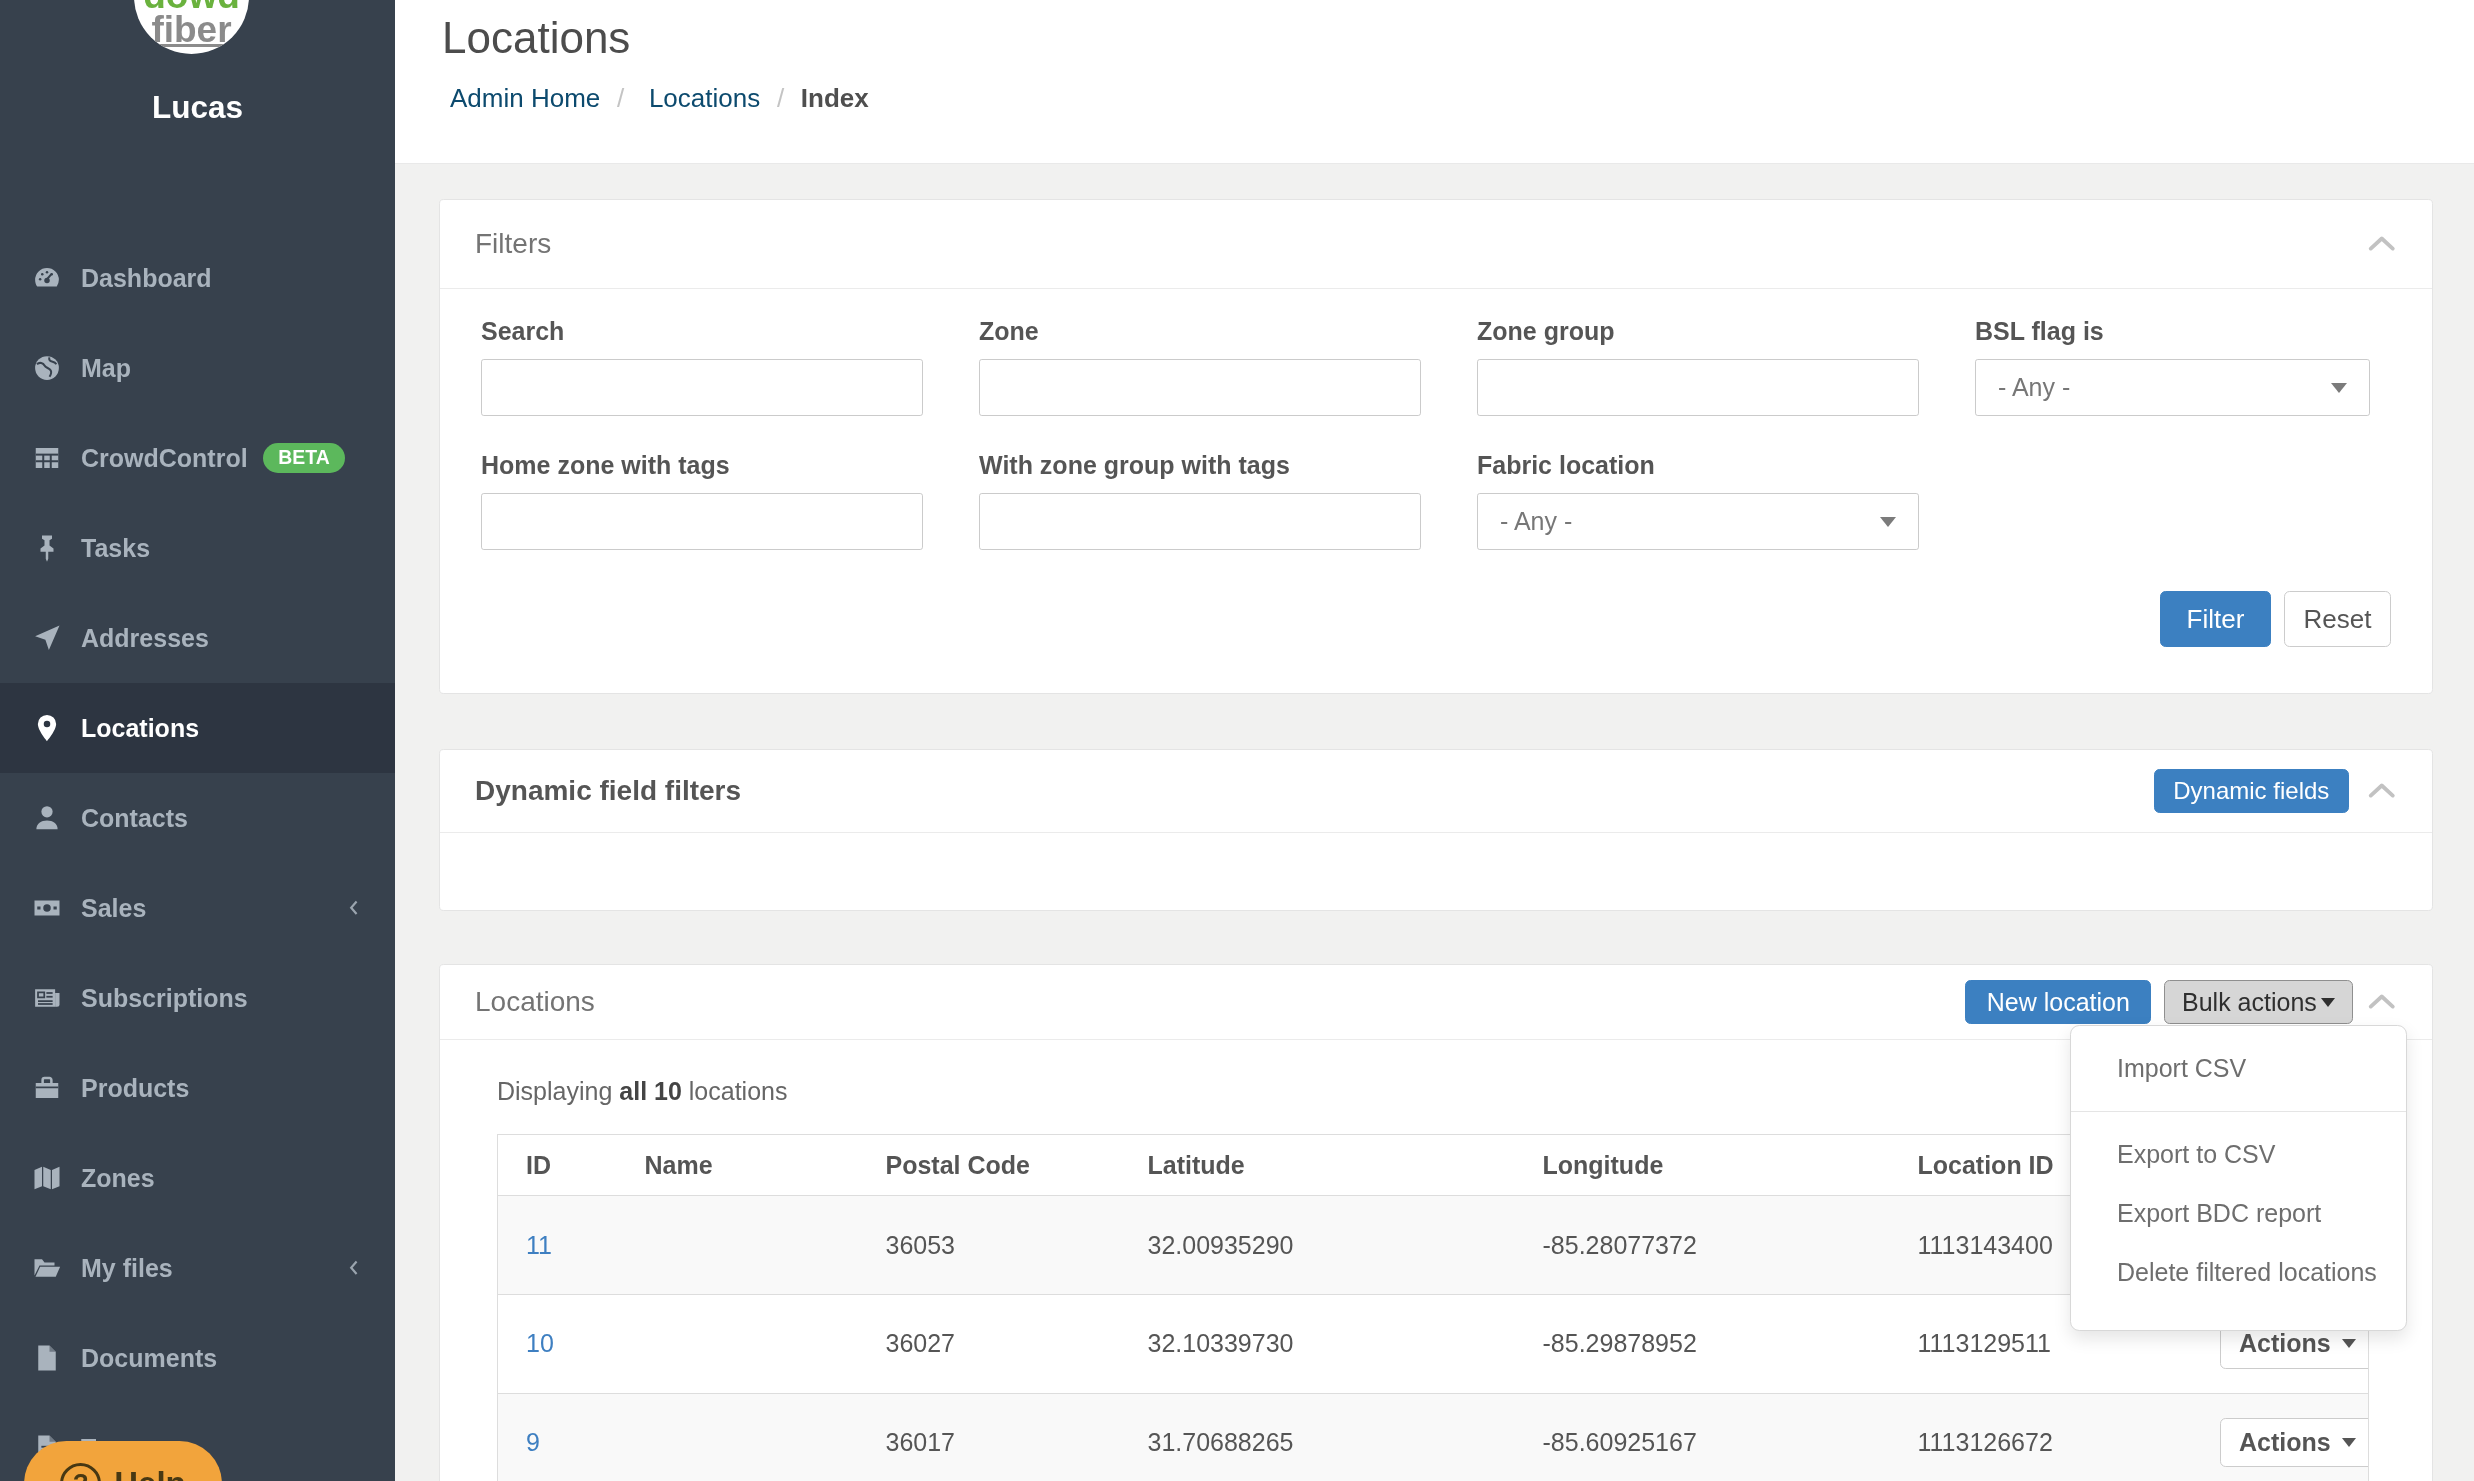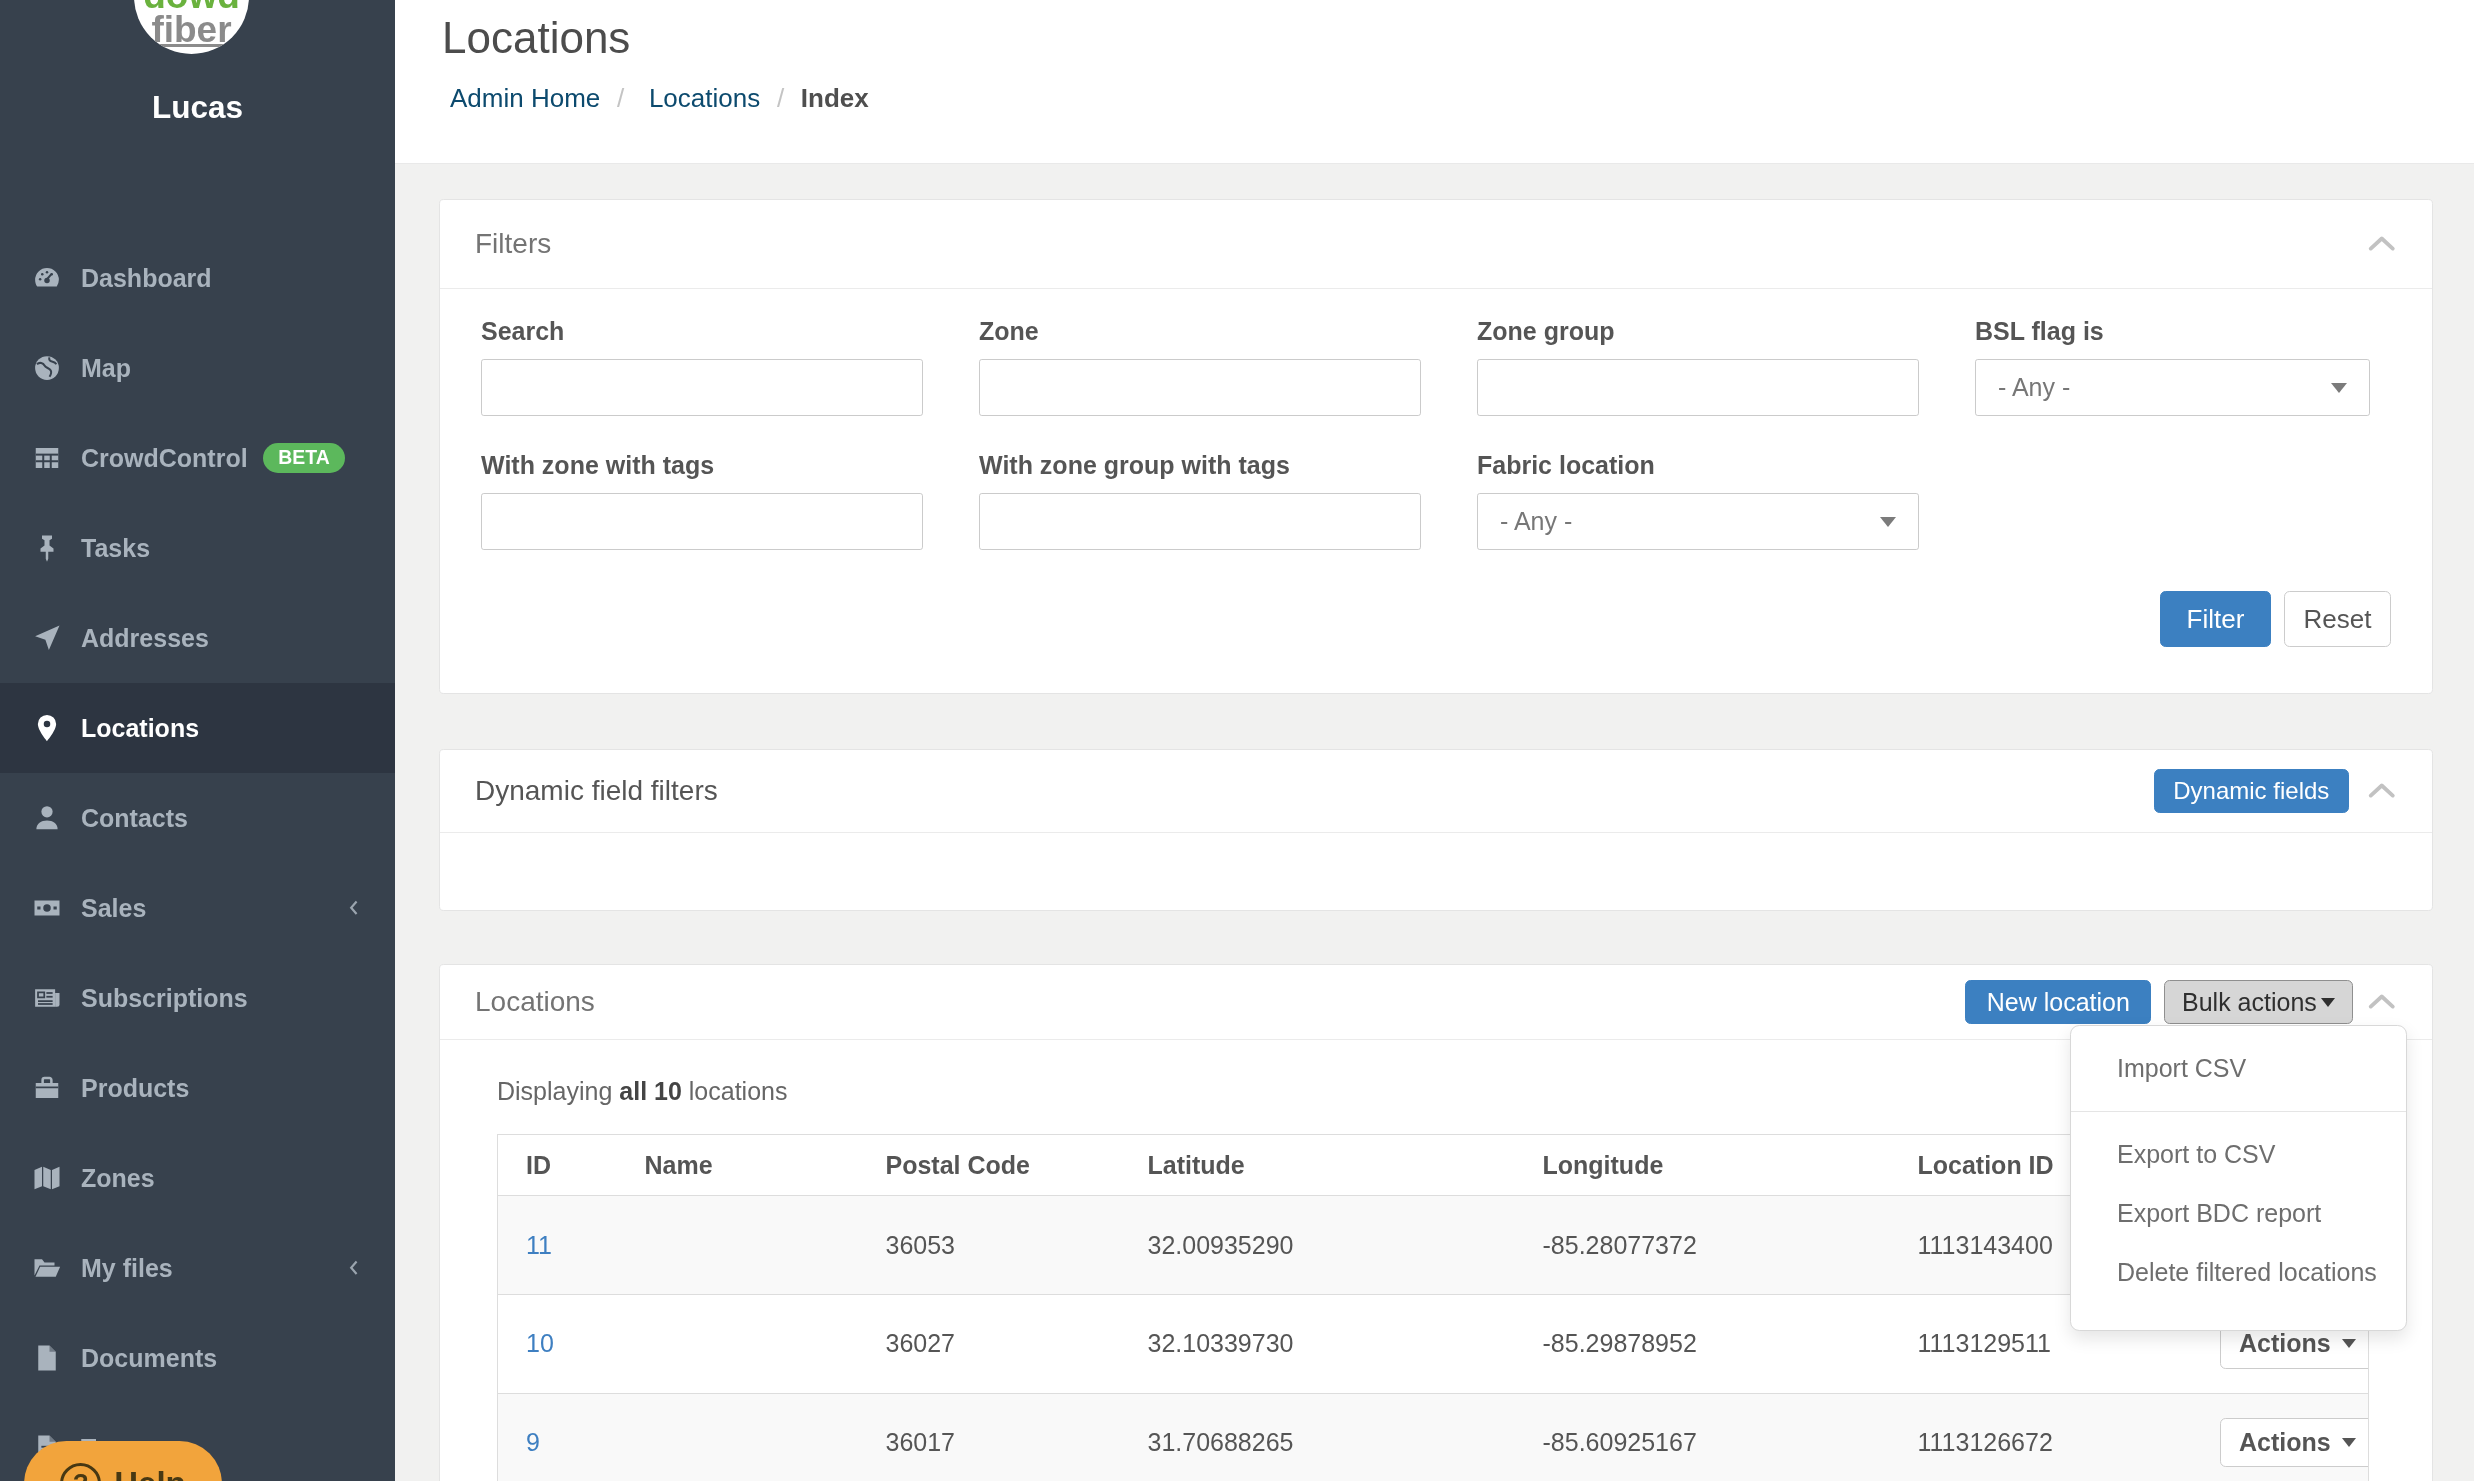--- a/index.html
+++ b/index.html
@@ -68,21 +68,21 @@
   .btn-row { margin-top:41px; display:flex; justify-content:flex-end; gap:13px; }
   .btn { display:inline-flex; align-items:center; justify-content:center; border-radius:5.6px;
     font-size:26px; cursor:pointer; border:0.9px solid transparent; }
   .btn-primary { background:#3c80c1; color:#ffffff; border-color:#3c80c1; }
   .btn-default { background:#ffffff; color:#555555; border-color:#cccccc; }
   .btn-filter { width:111px; height:56px; }
   .btn-reset { width:107px; height:56px; }
 
   
   .dyn-heading { height:83px; }
-  .dyn-title { font-size:28px; font-weight:400; color:#555555;text-align:right; }
+  .dyn-title { font-size:28px; font-weight:700; color:#555555;text-align:right; }
   .dyn-right { display:flex; align-items:center; gap:16.7px; }
   .btn-dynfields { height:44px; padding:0 18.5px; font-size:24px; }
   .dyn-body { height:77px; }
 
   
   .loc-panel { position:relative; margin-bottom:0; }
   .loc-heading { height:75px; }
   .loc-right { display:flex; align-items:center; gap:13px; }
   .btn-newloc { height:44px; padding:0 20.4px; font-size:25px; }
   .btn-bulk { height:44px; padding:0 16.7px; font-size:25px; background:#d6d6d6; color:#2f2f2f;
@@ -342,21 +342,21 @@
         <div class="f-field last">
           <div class="f-label">BSL flag is</div>
           <div class="f-select">
             <span class="sel-val">- Any -</span>
             <span class="caret-down"></span>
           </div>
         </div>
       </div>
       <div class="f-row second">
         <div class="f-field">
-          <div class="f-label">With zone with tags</div>
+          <div class="f-label">Home zone with tags</div>
           <input class="f-input" type="text" style="">
         </div>
         <div class="f-field">
           <div class="f-label">With zone group with tags</div>
           <input class="f-input" type="text" style="">
         </div>
         <div class="f-field">
           <div class="f-label">Fabric location</div>
           <div class="f-select">
             <span class="sel-val">- Any -</span>

